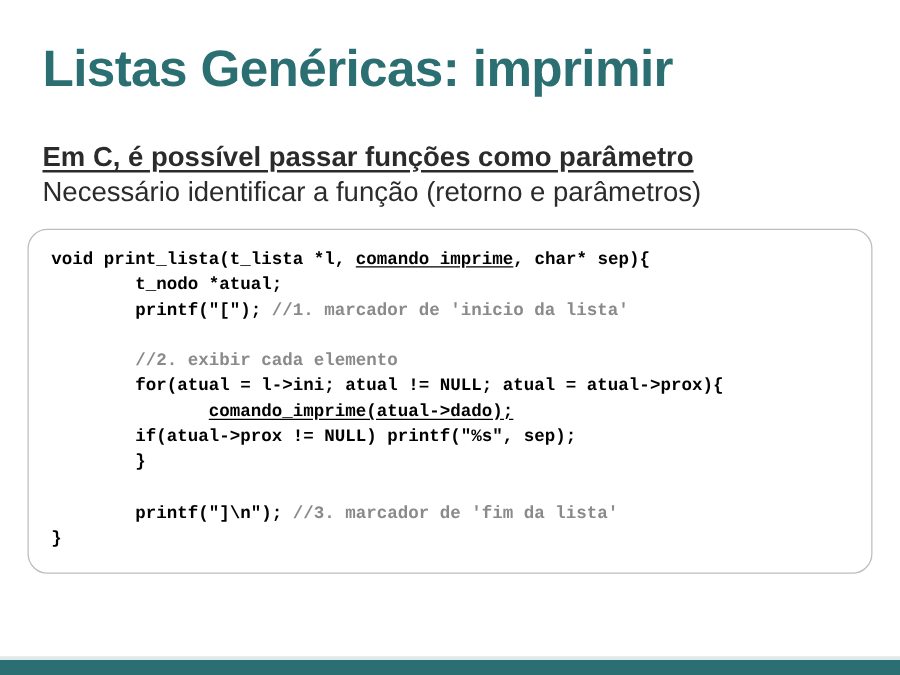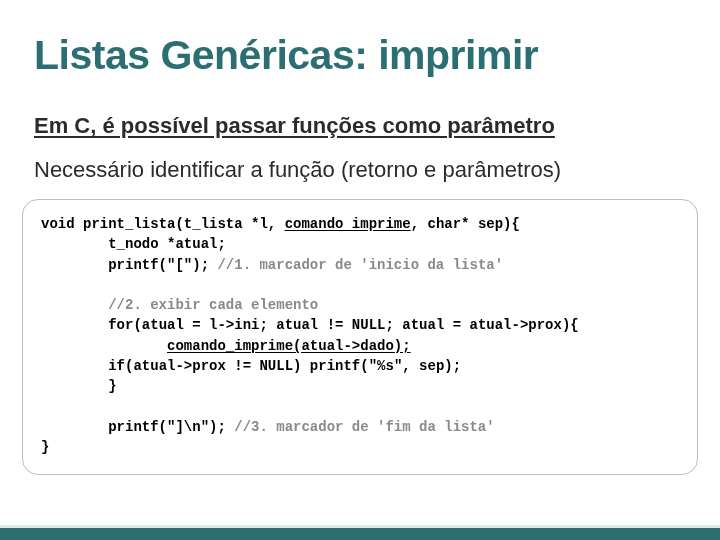--- a/index.html
+++ b/index.html
@@ -25,21 +25,21 @@
     font-size: 22px;
     font-weight: 600;
     padding: 26px 50px 0 34px;
     text-decoration: underline;
     text-underline-offset: 3px;
   }
   .intro2 {
     color: #2b2b2b;
     font-size: 22px;
     font-weight: 400;
-    padding: 18px 34px 0 34px;
+    padding: 2px 34px 0 34px;
   }
   .codebox {
     margin: 16px 22px 0 22px;
     border: 1px solid #bdbdbd;
     border-radius: 16px;
     padding: 14px 28px 16px 18px;
     background: #fff;
   }
   .code {
     font-family: "Courier New", monospace;

